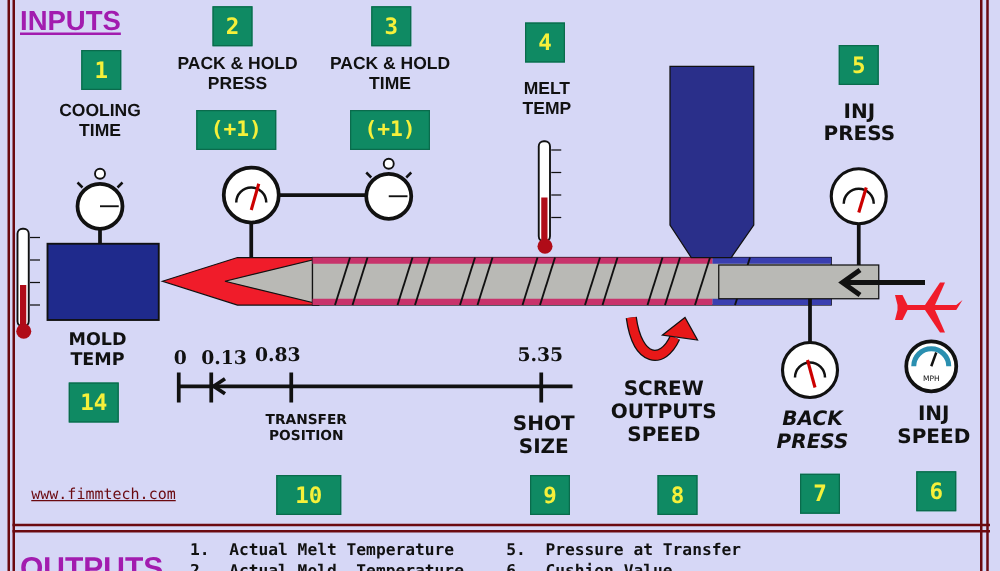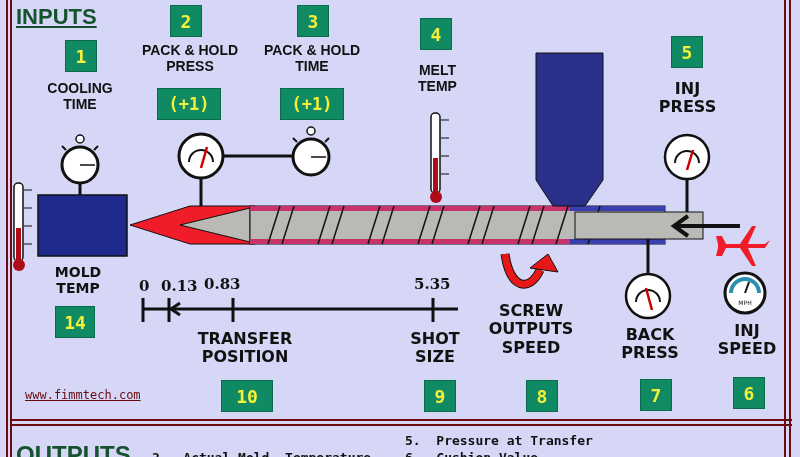--- a/index.html
+++ b/index.html
@@ -3,21 +3,21 @@
 <meta charset="utf-8">
 <style>
   html, body { margin:0; padding:0; }
   body { width:800px; height:457px; overflow:hidden; background:#d6d7f6; position:relative; font-family:"DejaVu Sans Mono", monospace; }
   .frame { position:absolute; left:0; top:0; width:800px; height:457px; }
   .border-v { position:absolute; top:0; width:2px; height:457px; background:#6b0a10; }
   .border-h { position:absolute; left:10px; height:2px; width:782px; background:#6b0a10; }
   .badge { position:absolute; background:#0f8a63; color:#f5f03a; font-weight:bold; font-family:"DejaVu Sans Mono", monospace; display:flex; align-items:center; justify-content:center; border:1px solid #0a6b4c; font-size:18px; }
   .label { position:absolute; text-align:center; color:#111; font-weight:bold; font-family:"DejaVu Sans", sans-serif; line-height:1.15; white-space:pre-line; }
   .label.mono { font-family:Liberation Sans, sans-serif; }
-  .title { position:absolute; font-family:"Liberation Sans", sans-serif; font-weight:bold; color:#14532d; text-decoration:underline; font-size:22px; }
+  .title { position:absolute; font-family:"Liberation Sans", sans-serif; font-weight:bold; color:#a21caf; text-decoration:underline; font-size:22px; }
   .num { position:absolute; font-family:"DejaVu Serif", serif; font-weight:bold; color:#111; font-size:15px; }
   .link { position:absolute; font-family:"DejaVu Sans Mono", monospace; color:#6b0a10; text-decoration:underline; font-size:12px; }
   .out-item { position:absolute; font-family:"DejaVu Sans Mono", monospace; font-size:13px; color:#111; white-space:pre; font-weight:bold; }
   svg { position:absolute; left:0; top:0; }
 </style>
 </head>
 <body>
 
 <div class="frame">
 
@@ -180,40 +180,41 @@
 
   <div class="label" style="left:48px; top:264px; width:60px; font-size:14px;">MOLD
 TEMP</div>
   <div class="badge" style="left:55px; top:306px; width:38px; height:30px;">14</div>
 
   <div class="num" style="left:139px; top:277px;">0</div>
   <div class="num" style="left:161px; top:277px;">0.13</div>
   <div class="num" style="left:204px; top:275px;">0.83</div>
   <div class="num" style="left:414px; top:275px;">5.35</div>
 
-  <div class="label" style="left:190px; top:330px; width:110px; font-size:16px;">TRANSFER
+  <div class="label" style="left:190px; top:330px; width:110px; font-size:11px;">TRANSFER
 POSITION</div>
   <div class="badge" style="left:221px; top:380px; width:50px; height:30px;">10</div>
 
   <div class="label" style="left:400px; top:330px; width:70px; font-size:16px;">SHOT
 SIZE</div>
   <div class="badge" style="left:424px; top:380px; width:30px; height:30px;">9</div>
 
   <div class="label" style="left:478px; top:302px; width:106px; font-size:16px;">SCREW
 OUTPUTS
 SPEED</div>
   <div class="badge" style="left:526px; top:380px; width:30px; height:30px;">8</div>
 
-  <div class="label" style="left:610px; top:326px; width:80px; font-size:16px;">BACK
+  <div class="label" style="left:610px; top:326px; width:80px; font-size:16px;font-style:italic;">BACK
 PRESS</div>
   <div class="badge" style="left:640px; top:379px; width:30px; height:30px;">7</div>
 
   <div class="label" style="left:712px; top:322px; width:70px; font-size:16px;">INJ
 SPEED</div>
   <div class="badge" style="left:733px; top:377px; width:30px; height:30px;">6</div>
 
   <div class="link" style="left:25px; top:388px;">www.fimmtech.com</div>
 
   <div class="title" style="left:16px; top:441px; text-decoration:none; font-size:24px;">OUTPUTS</div>
+  <div class="out-item" style="left:152px; top:433px;">1.  Actual Melt Temperature</div>
   <div class="out-item" style="left:152px; top:450px;">2.  Actual Mold  Temperature</div>
   <div class="out-item" style="left:405px; top:433px;">5.  Pressure at Transfer</div>
   <div class="out-item" style="left:405px; top:450px;">6.  Cushion Value</div>
 </div>
 
 </body></html>

